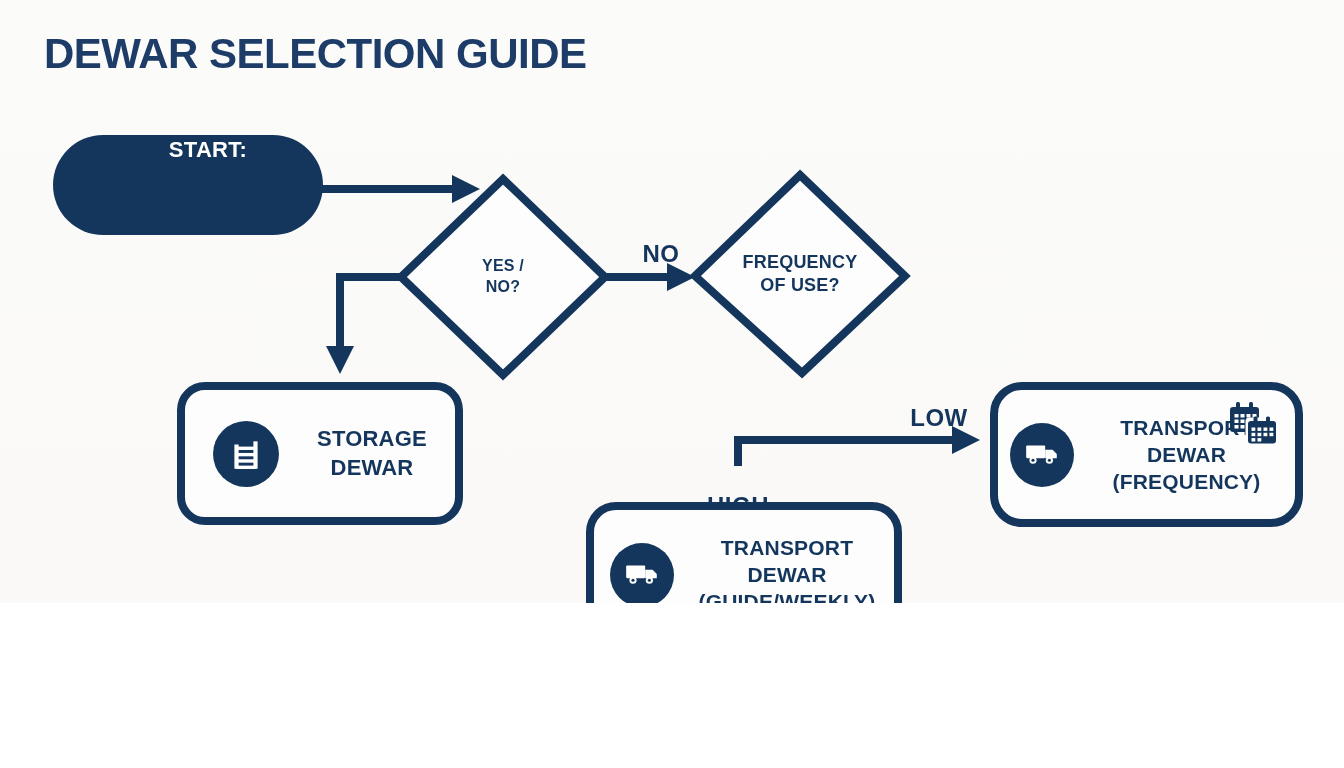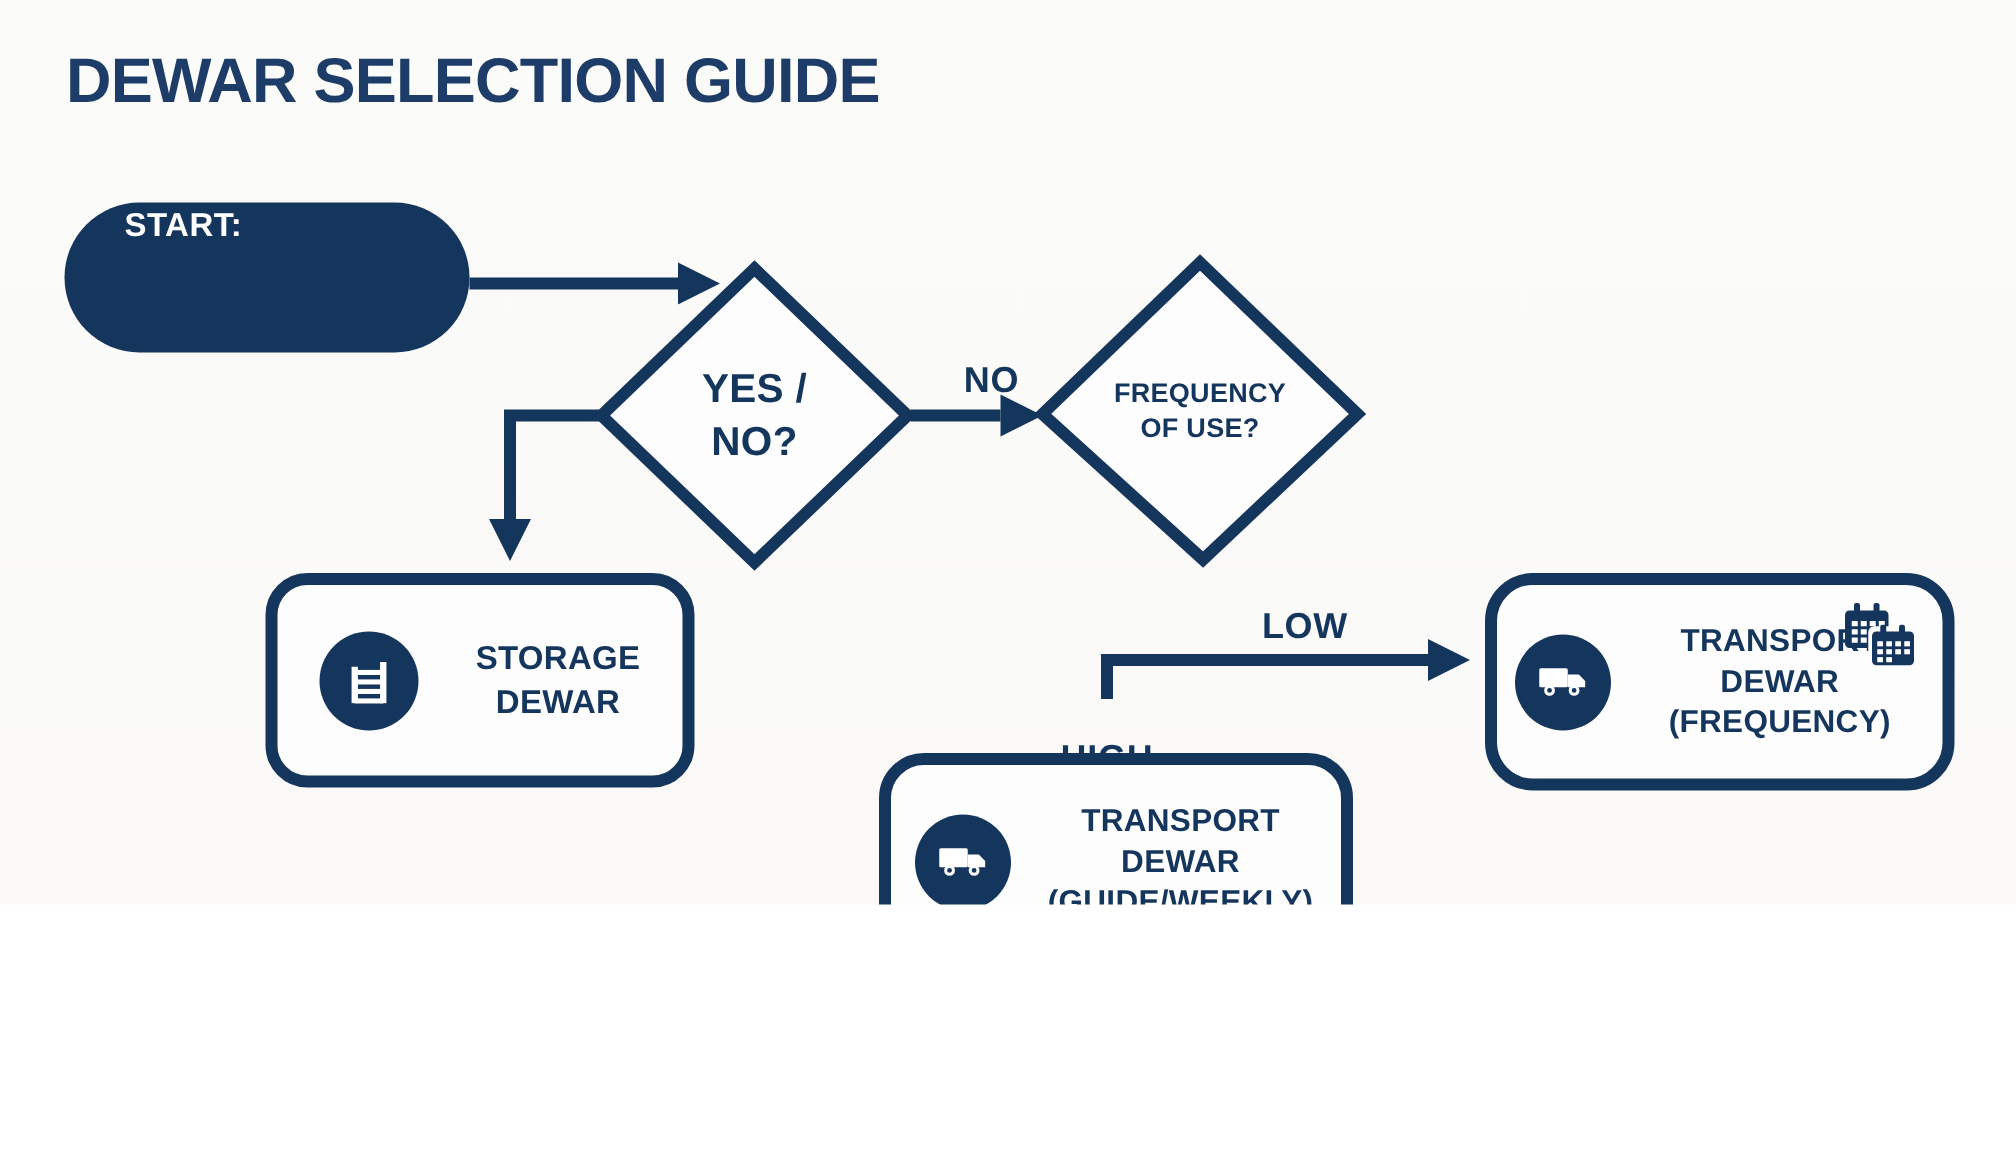--- a/index.html
+++ b/index.html
@@ -11,41 +11,41 @@
     overflow:hidden;
     color:#14365c;
   }
   .wires{position:absolute;left:0;top:0;width:1344px;height:768px;}
   .title{
     position:absolute;left:44px;top:30px;margin:0;
     font-size:42px;font-weight:800;letter-spacing:-0.5px;
     color:#1d3c68;white-space:nowrap;
   }
   .pill{
-    position:absolute;left:43px;top:135px;width:270px;height:100px;
+    position:absolute;left:53px;top:135px;width:270px;height:100px;
     box-sizing:border-box;background:#14365c;border-radius:50px;
-    display:flex;flex-direction:column;justify-content:flex-start;
+    display:flex;flex-direction:row;justify-content:center;
     padding-left:40px;
   }
   .pill-line{color:#ffffff;font-weight:700;font-size:22px;line-height:1.35;letter-spacing:0.3px;}
   .diamond-text{
     position:absolute;display:flex;flex-direction:column;
     align-items:center;justify-content:center;text-align:center;
   }
   .diamond-text.d1{left:401px;top:179px;width:204px;height:196px;}
   .diamond-text.d2{left:695px;top:175px;width:210px;height:198px;}
   .diamond-line{font-weight:700;color:#14365c;line-height:1.3;letter-spacing:0.2px;}
-  .d1 .diamond-line{font-size:27px;}
+  .d1 .diamond-line{font-size:16px;}
   .d2 .diamond-line{font-size:18px;}
   .edge-label{
     position:absolute;text-align:center;font-weight:700;font-size:24px;
     color:#14365c;letter-spacing:0.5px;
   }
   .edge-no{left:621px;top:240px;width:80px;}
-  .edge-low{left:830px;top:404px;width:80px;}
+  .edge-low{left:899px;top:404px;width:80px;}
   .edge-high{left:698px;top:492px;width:80px;}
   .result-box{
     position:absolute;box-sizing:border-box;background:#fdfdfe;
     border:8px solid #14365c;display:flex;align-items:center;
   }
   .box-storage{left:177px;top:382px;width:286px;height:143px;border-radius:28px;padding-left:28px;gap:20px;}
   .box-daily{left:586px;top:502px;width:316px;height:145px;border-radius:30px;padding-left:16px;gap:16px;}
   .box-infrequent{left:990px;top:382px;width:313px;height:145px;border-radius:32px;padding-left:12px;gap:14px;}
   .icon-circle{
     flex:none;width:66px;height:66px;border-radius:50%;

